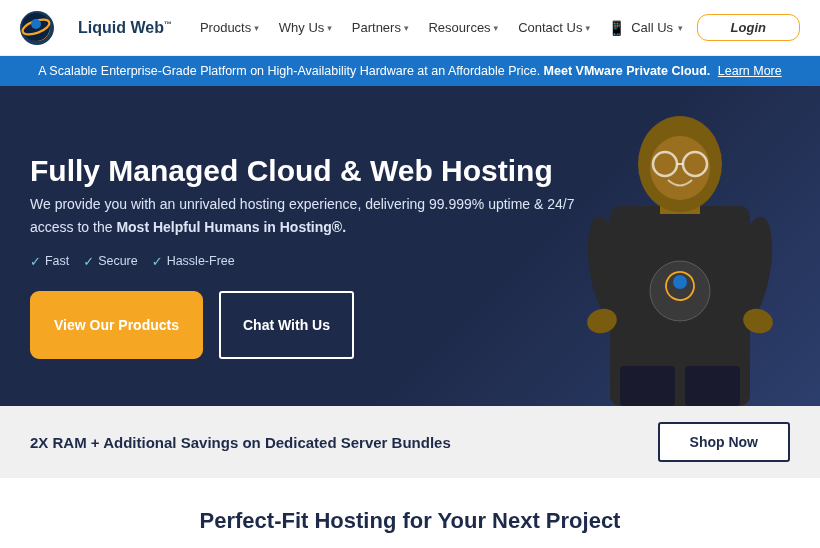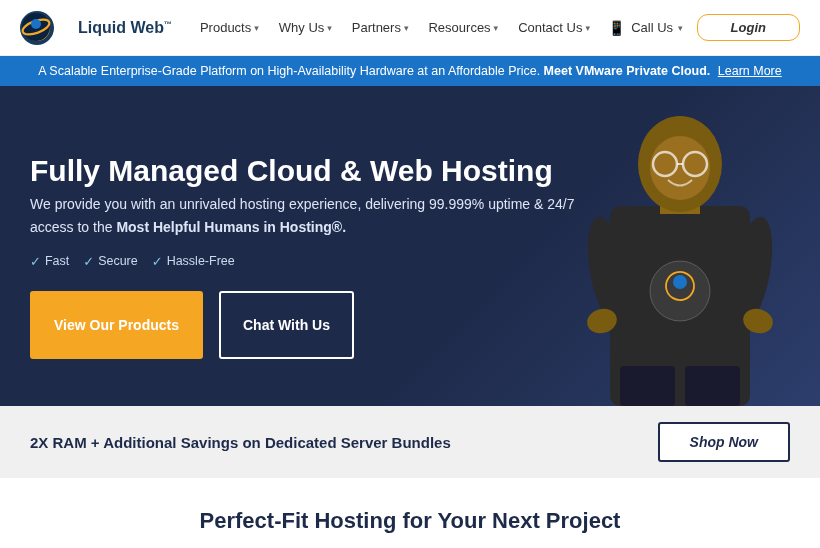--- a/index.html
+++ b/index.html
@@ -64,21 +64,21 @@
     .hero h1 { font-size: 30px; font-weight: 800; color: #fff; margin-bottom: 4px; line-height: 1.2; }
     .hero-sub { font-size: 14px; color: #dce5f5; line-height: 1.6; margin-bottom: 16px; }
     .hero-sub strong { font-weight: 700; }
     .hero-badges { display: flex; align-items: center; gap: 14px; margin-bottom: 22px; font-size: 12.5px; color: #cdd9ef; }
     .badge-item { display: flex; align-items: center; gap: 4px; }
     .check-icon { color: #7ec8e3; font-size: 13px; }
     .hero-buttons { display: flex; gap: 16px; }
     .btn-primary {
       background: #f5a623; border: 2px solid #f5a623; color: #fff;
       padding: 10px 22px; font-size: 14px; font-weight: 700;
-      border-radius: 3px; cursor: pointer; white-space: nowrap;
+      border-radius: 9px; cursor: pointer; white-space: nowrap;
     }
     .btn-outline {
       background: transparent; border: 2px solid #fff; color: #fff;
       padding: 24px 22px; font-size: 14px; font-weight: 700;
       border-radius: 3px; cursor: pointer; white-space: nowrap;
     }
 
     
     .hero-person {
       position: absolute; right: 30px; bottom: 0; z-index: 2;
@@ -88,21 +88,21 @@
 
     
     .promo-strip {
       background: #f0f0f0; display: flex; align-items: center;
       justify-content: space-between; padding: 16px 30px;
     }
     .promo-text { font-size: 15px; font-weight: 700; color: #1e2a4a; }
     .btn-shop {
       border: 2px solid #1e2a4a; color: #1e2a4a; background: #fff;
       padding: 10px 30px; font-size: 14px; font-weight: 700;
-      border-radius: 3px; cursor: pointer; font-style: italic;
+      border-radius: 3px; cursor: pointer;
     }
 
     
     .bottom-section {
       background: #fff; text-align: center; padding: 30px 20px 20px;
     }
     .bottom-section h2 { font-size: 22px; font-weight: 700; color: #1e2a4a; margin-bottom: 18px; }
   </style>
 </head>
 <body>

